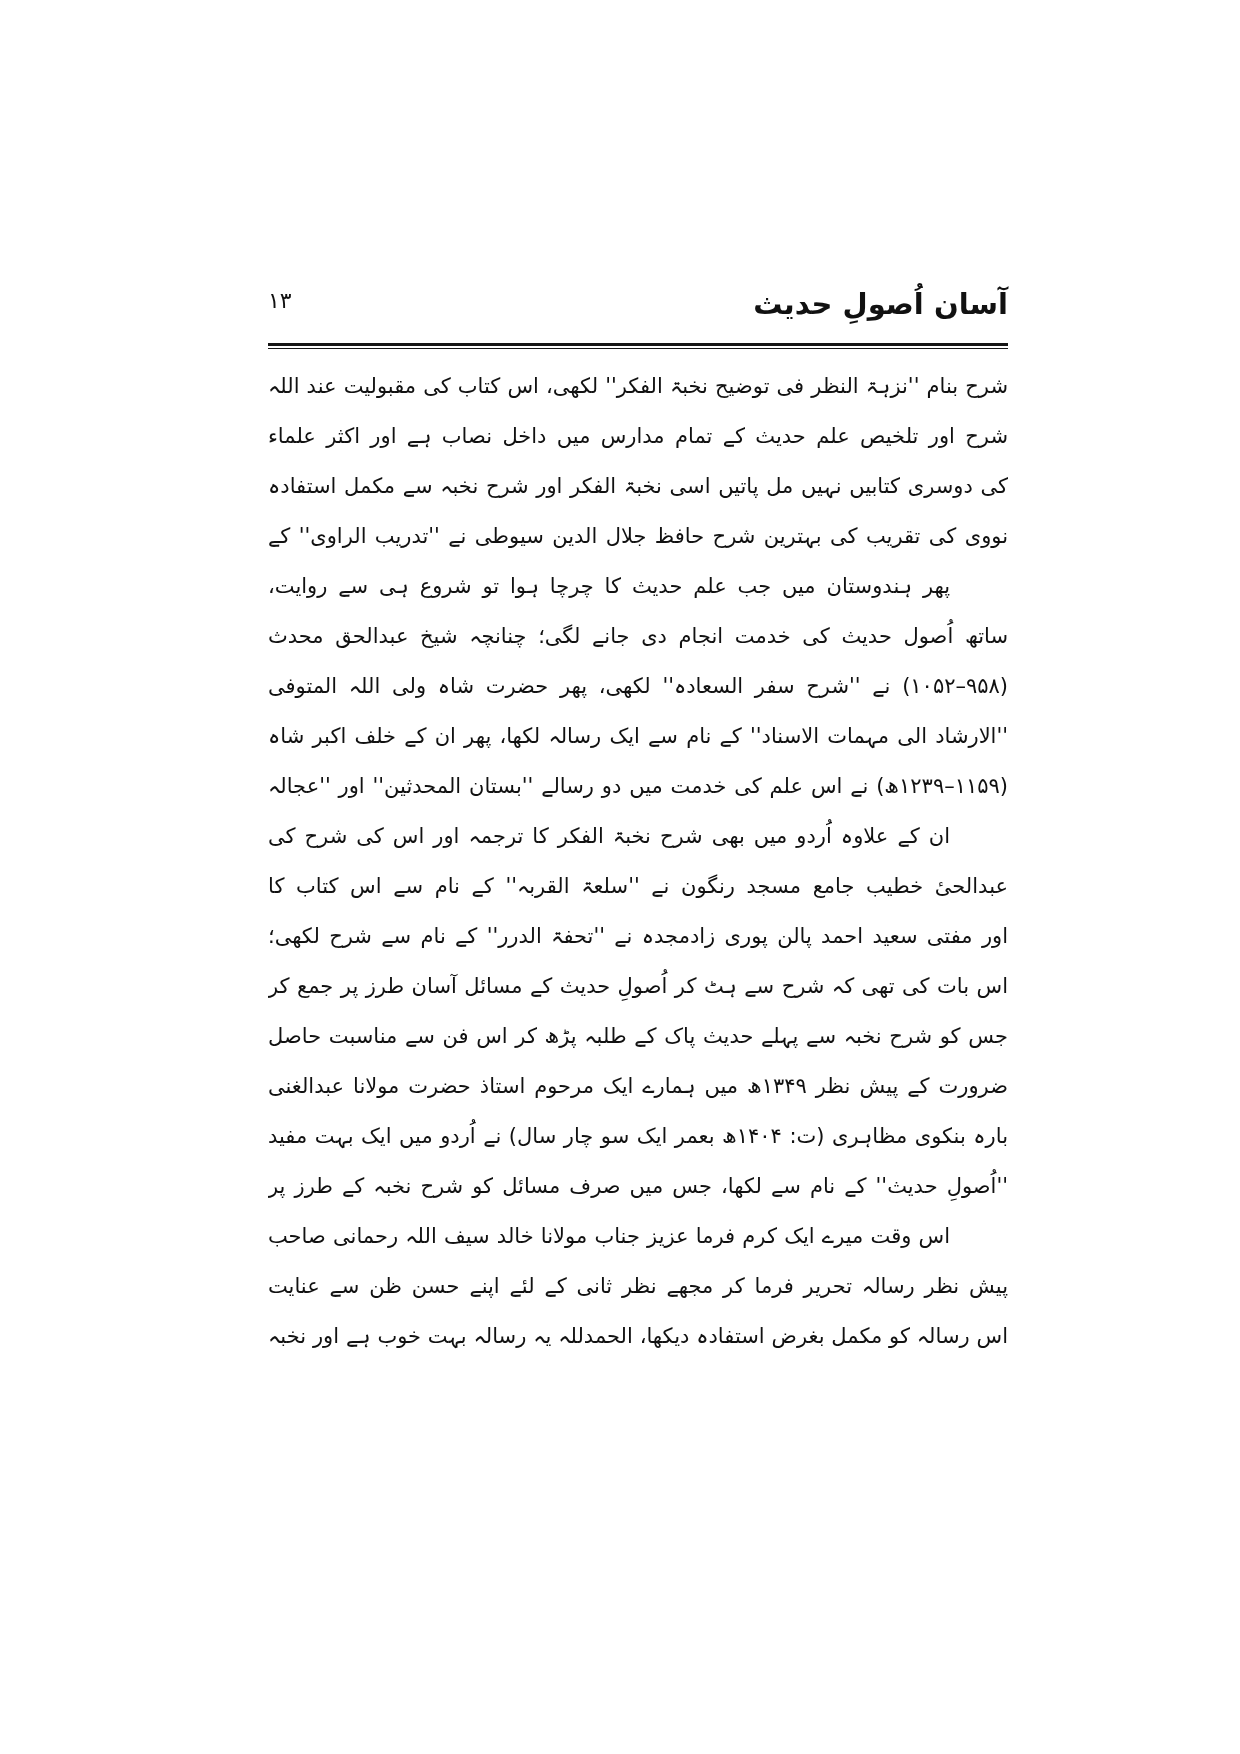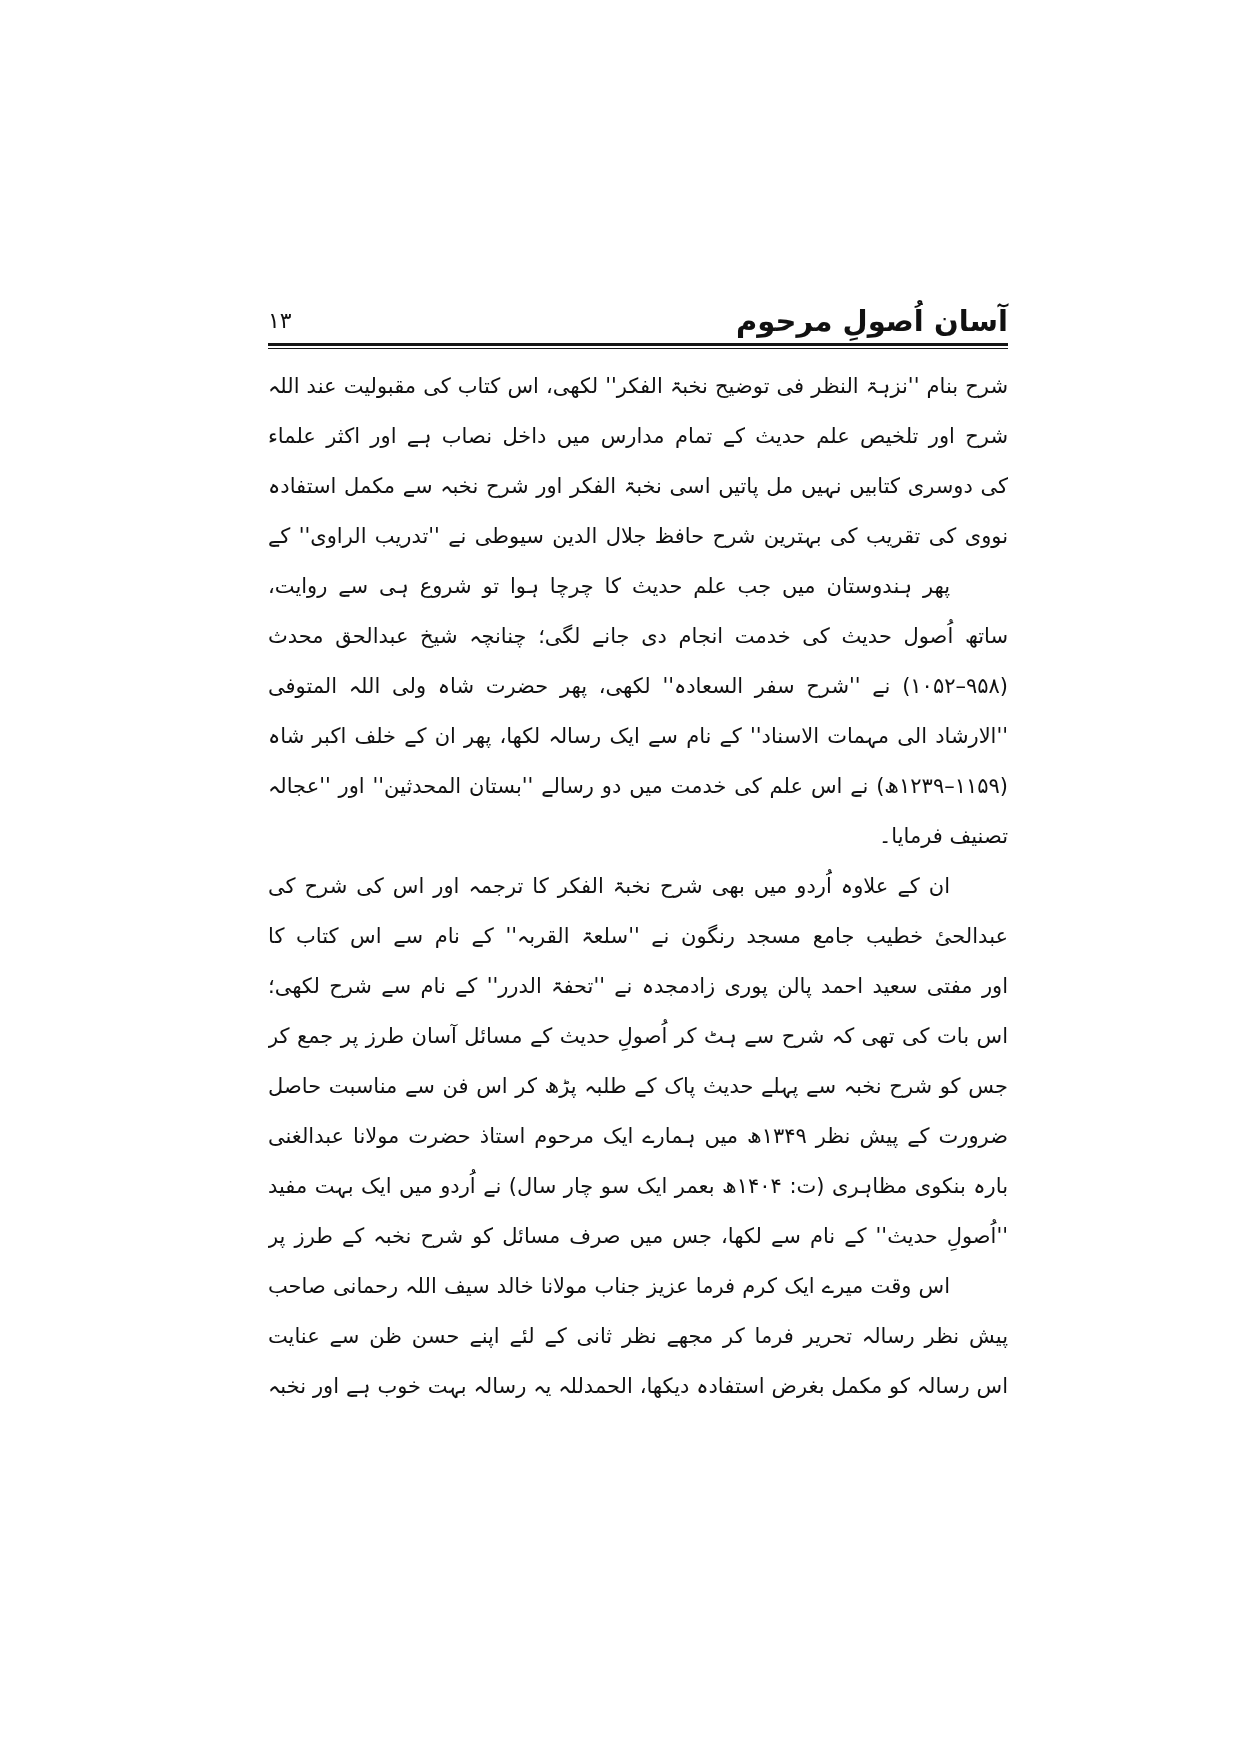--- a/index.html
+++ b/index.html
@@ -12,21 +12,21 @@
     overflow: hidden;
   }
   .content {
     position: absolute;
     left: 268px; top: 290px;
     width: 740px;
   }
   .header {
     display: flex;
     justify-content: space-between;
-    align-items: flex-end;
+    align-items: flex-start;
     height: 46px;
   }
   .pagenum {
     font-size: 22px;
     line-height: 1;
     padding-bottom: 4px;
   }
   .title {
     font-size: 29px;
     font-weight: bold;
@@ -53,39 +53,38 @@
   .line.indent { padding-right: 58px; }
   .line.end { text-align-last: right; }
 </style>
 </head>
 <body>
 
 <div class="content">
 
   <div class="header">
     <span class="pagenum">۱۳</span>
-    <span class="title">آسان اُصولِ مرحوم</span>
+    <span class="title">آسان اُصولِ حدیث</span>
   </div>
 
   <div class="rule">
     <div class="rule-thick"></div>
     <div class="rule-thin"></div>
   </div>
 
   <div class="body">
     <div class="line">شرح بنام ''نزہۃ النظر فی توضیح نخبۃ الفکر'' لکھی، اس کتاب کی مقبولیت عند اللہ ایسی ہوئی کہ یہ</div>
     <div class="line">شرح اور تلخیص علم حدیث کے تمام مدارس میں داخل نصاب ہے اور اکثر علماء زمانہ جن کو اس فن</div>
     <div class="line">کی دوسری کتابیں نہیں مل پاتیں اسی نخبۃ الفکر اور شرح نخبہ سے مکمل استفادہ کرتے ہیں اور امام</div>
     <div class="line">نووی کی تقریب کی بہترین شرح حافظ جلال الدین سیوطی نے ''تدریب الراوی'' کے نام سے کی،</div>
     <div class="line indent">پھر ہندوستان میں جب علم حدیث کا چرچا ہوا تو شروع ہی سے روایت، حدیث کے</div>
     <div class="line">ساتھ اُصول حدیث کی خدمت انجام دی جانے لگی؛ چنانچہ شیخ عبدالحق محدث دہلوی شیخ الاولیاء</div>
     <div class="line">(۹۵۸–۱۰۵۲) نے ''شرح سفر السعادہ'' لکھی، پھر حضرت شاہ ولی اللہ المتوفی (۱۱۷۶ھ) نے</div>
     <div class="line">''الارشاد الی مہمات الاسناد'' کے نام سے ایک رسالہ لکھا، پھر ان کے خلف اکبر شاہ عبدالعزیز نے</div>
     <div class="line">(۱۱۵۹–۱۲۳۹ھ) نے اس علم کی خدمت میں دو رسالے ''بستان المحدثین'' اور ''عجالہ نافعہ''</div>
-    <div class="line end">تصنیف فرمایا۔</div>
     <div class="line indent">ان کے علاوہ اُردو میں بھی شرح نخبۃ الفکر کا ترجمہ اور اس کی شرح کی گئی، حضرت مولانا</div>
     <div class="line">عبدالحیٔ خطیب جامع مسجد رنگون نے ''سلعۃ القربہ'' کے نام سے اس کتاب کا بامحاورہ ترجمہ کیا</div>
     <div class="line">اور مفتی سعید احمد پالن پوری زادمجدہ نے ''تحفۃ الدرر'' کے نام سے شرح لکھی؛ لیکن ضرورت</div>
     <div class="line">اس بات کی تھی کہ شرح سے ہٹ کر اُصولِ حدیث کے مسائل آسان طرز پر جمع کر دیئے جائیں،</div>
     <div class="line">جس کو شرح نخبہ سے پہلے حدیث پاک کے طلبہ پڑھ کر اس فن سے مناسبت حاصل کر لیں، اس</div>
     <div class="line">ضرورت کے پیش نظر ۱۳۴۹ھ میں ہمارے ایک مرحوم استاذ حضرت مولانا عبدالغنی رسولوی</div>
     <div class="line">بارہ بنکوی مظاہری (ت: ۱۴۰۴ھ بعمر ایک سو چار سال) نے اُردو میں ایک بہت مفید رسالہ</div>
     <div class="line">''اُصولِ حدیث'' کے نام سے لکھا، جس میں صرف مسائل کو شرح نخبہ کے طرز پر جمع فرمایا۔</div>
     <div class="line indent">اس وقت میرے ایک کرم فرما عزیز جناب مولانا خالد سیف اللہ رحمانی صاحب نے</div>
     <div class="line">پیش نظر رسالہ تحریر فرما کر مجھے نظر ثانی کے لئے اپنے حسن ظن سے عنایت فرمایا ہے، میں نے</div>

